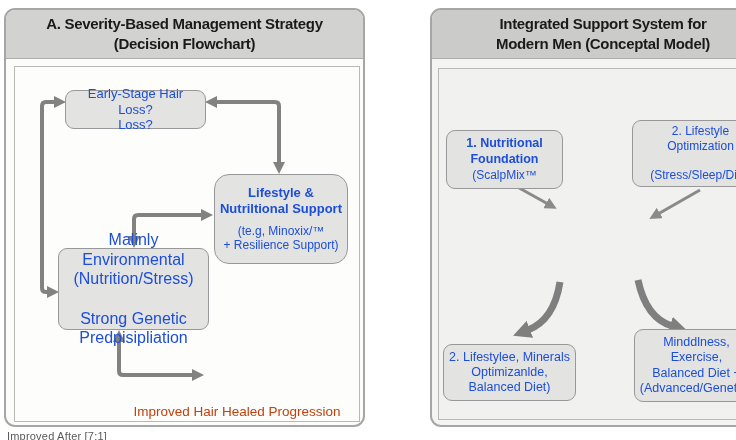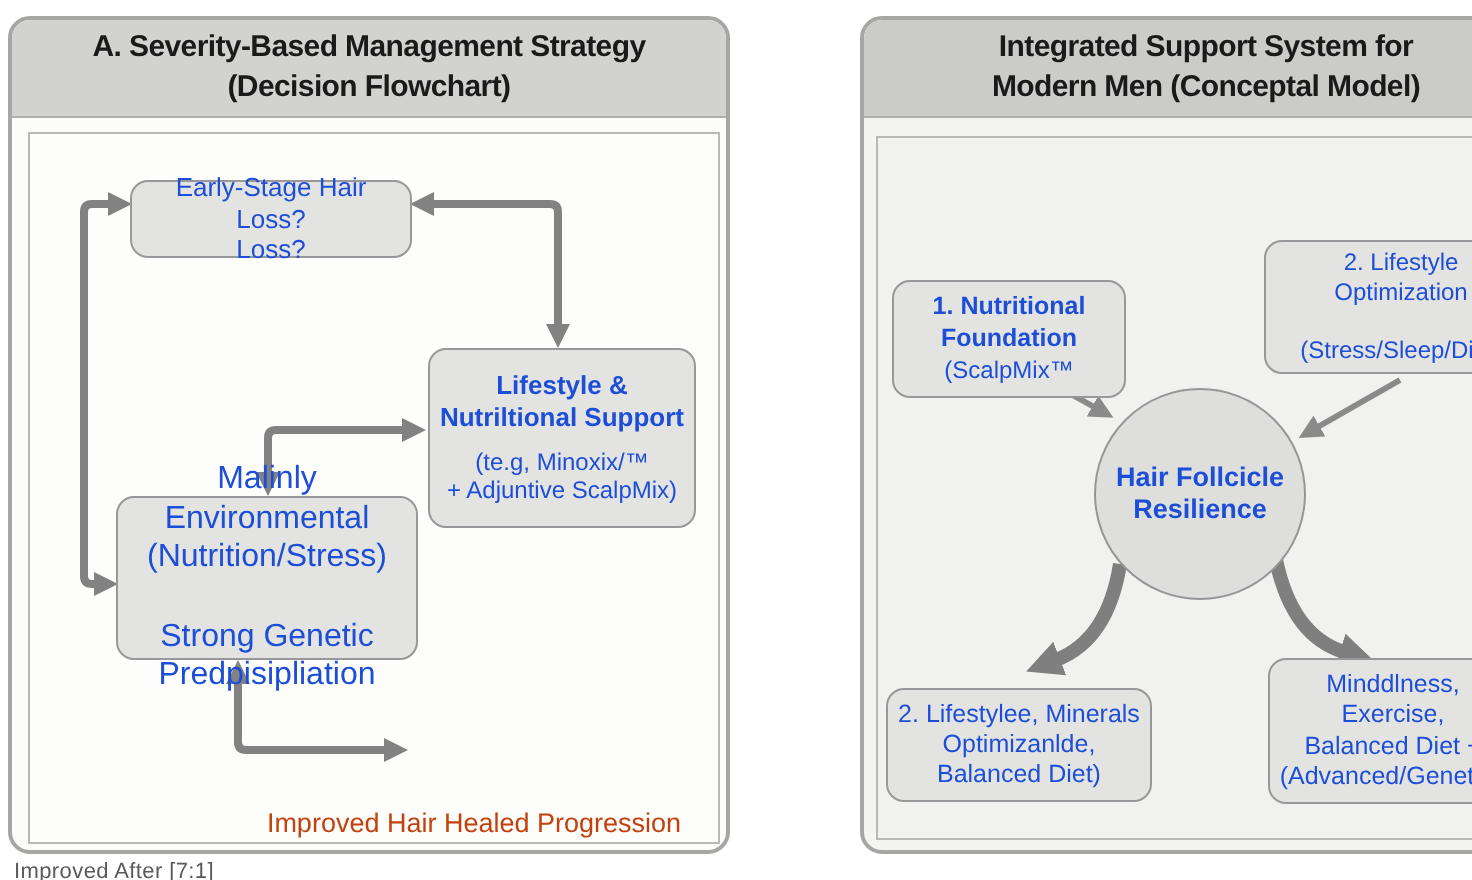--- a/index.html
+++ b/index.html
@@ -51,25 +51,25 @@
   .flow-caption{
     position:absolute;left:116px;top:394px;width:230px;
     text-align:center;font-size:13.5px;color:#c2410c;
   }
   .footnote{
     position:absolute;left:7px;top:430px;
     font-size:11px;color:#5a5a5a;letter-spacing:0.2px;
   }
   
   .n-early{left:59px;top:80px;width:141px;height:39px;font-size:13px;}
-  .n-lifestyle{left:208px;top:164px;width:134px;height:90px;}
+  .n-lifestyle{left:208px;top:164px;width:134px;height:90px;border-radius:15px;}
   .n-env{left:52px;top:238px;width:151px;height:82px;font-size:16px;}
   .n-improved{left:199px;top:346px;width:134px;height:40px;font-size:13px;}
   
-  .n-nutri{left:14px;top:130px;width:117px;height:59px;}
+  .n-nutri{left:14px;top:120px;width:117px;height:59px;}
   .n-lifeopt{left:200px;top:110px;width:137px;height:67px;font-size:12px;}
   .n-hub{left:115px;top:184px;width:106px;height:106px;}
   .n-bl{left:11px;top:334px;width:133px;height:57px;}
   .n-br{left:202px;top:319px;width:125px;height:73px;}
 </style>
 </head>
 <body>
 
 <div>
 
@@ -90,21 +90,21 @@
       <path d="M 113 330 V 361 Q 113 365 117 365 H 188" fill="none" stroke="#828282" stroke-width="4" marker-start="url(#ah)" marker-end="url(#ah)"></path>
     </svg>
 
     <div class="node n-early">Early-Stage Hair Loss?
 Loss?</div>
 
     <div class="node n-lifestyle">
       <div class="node-head">Lifestyle &amp;
 Nutriltional Support</div>
       <div class="node-sub">(te.g, Minoxix/™
-+ Adjuntive ScalpMix)</div>
++ Resilience Support)</div>
     </div>
 
     <div class="node n-env">Malinly Environmental
 (Nutrition/Stress)
 
 Strong Genetic
 Predpisipliation</div>
 
 
     <div class="flow-caption">Improved Hair Healed Progression</div>
@@ -133,22 +133,20 @@
     <div class="node n-nutri">
       <div class="node-head" style="font-size:12.5px">1. Nutritional
 Foundation</div>
       <div class="node-sub" style="margin-top:1px">(ScalpMix™</div>
     </div>
 
     <div class="node n-lifeopt">2. Lifestyle Optimization
 
 (Stress/Sleep/Diet)</div>
 
-    <div class="node circle n-hub">Hair Follcicle
-Resilience</div>
 
     <div class="node n-bl">2. Lifestylee, Minerals
 Optimizanlde,
 Balanced Diet)</div>
 
     <div class="node n-br">Minddlness,
 Exercise,
 Balanced Diet +
 (Advanced/Genetici)</div>
   </section>

